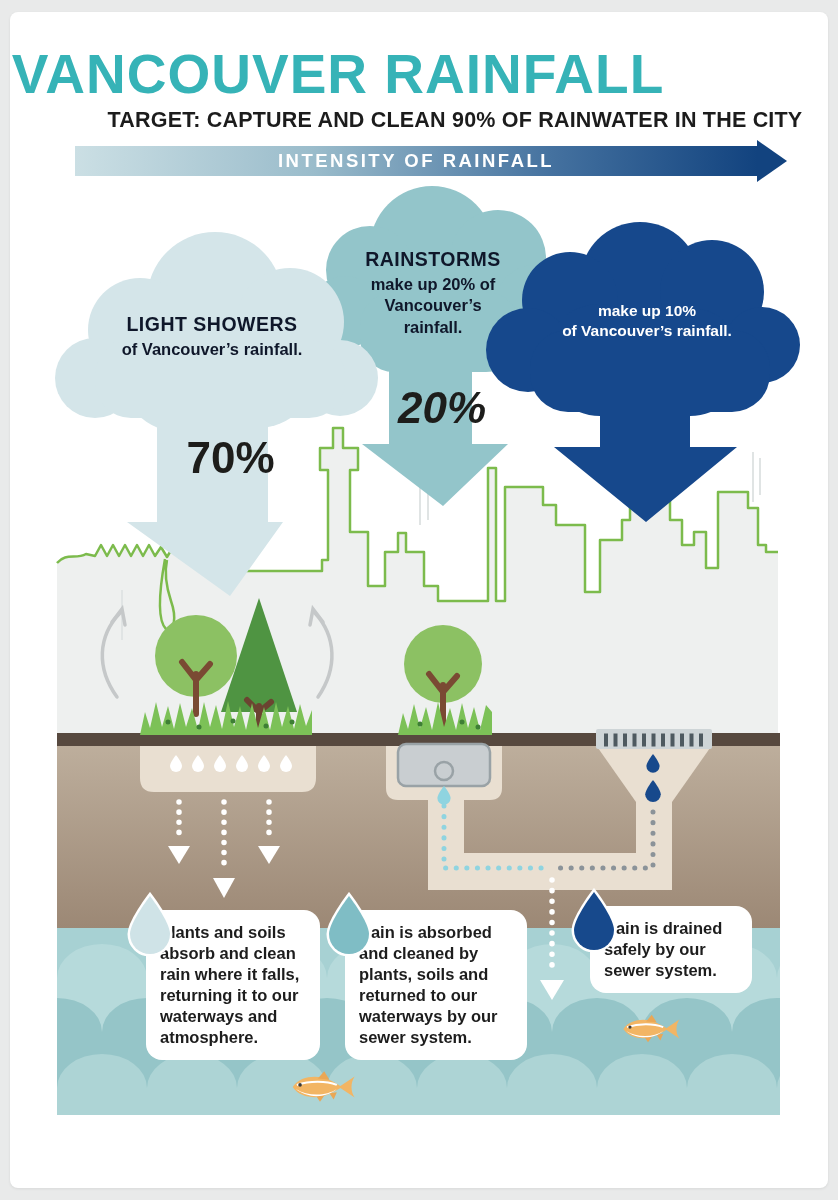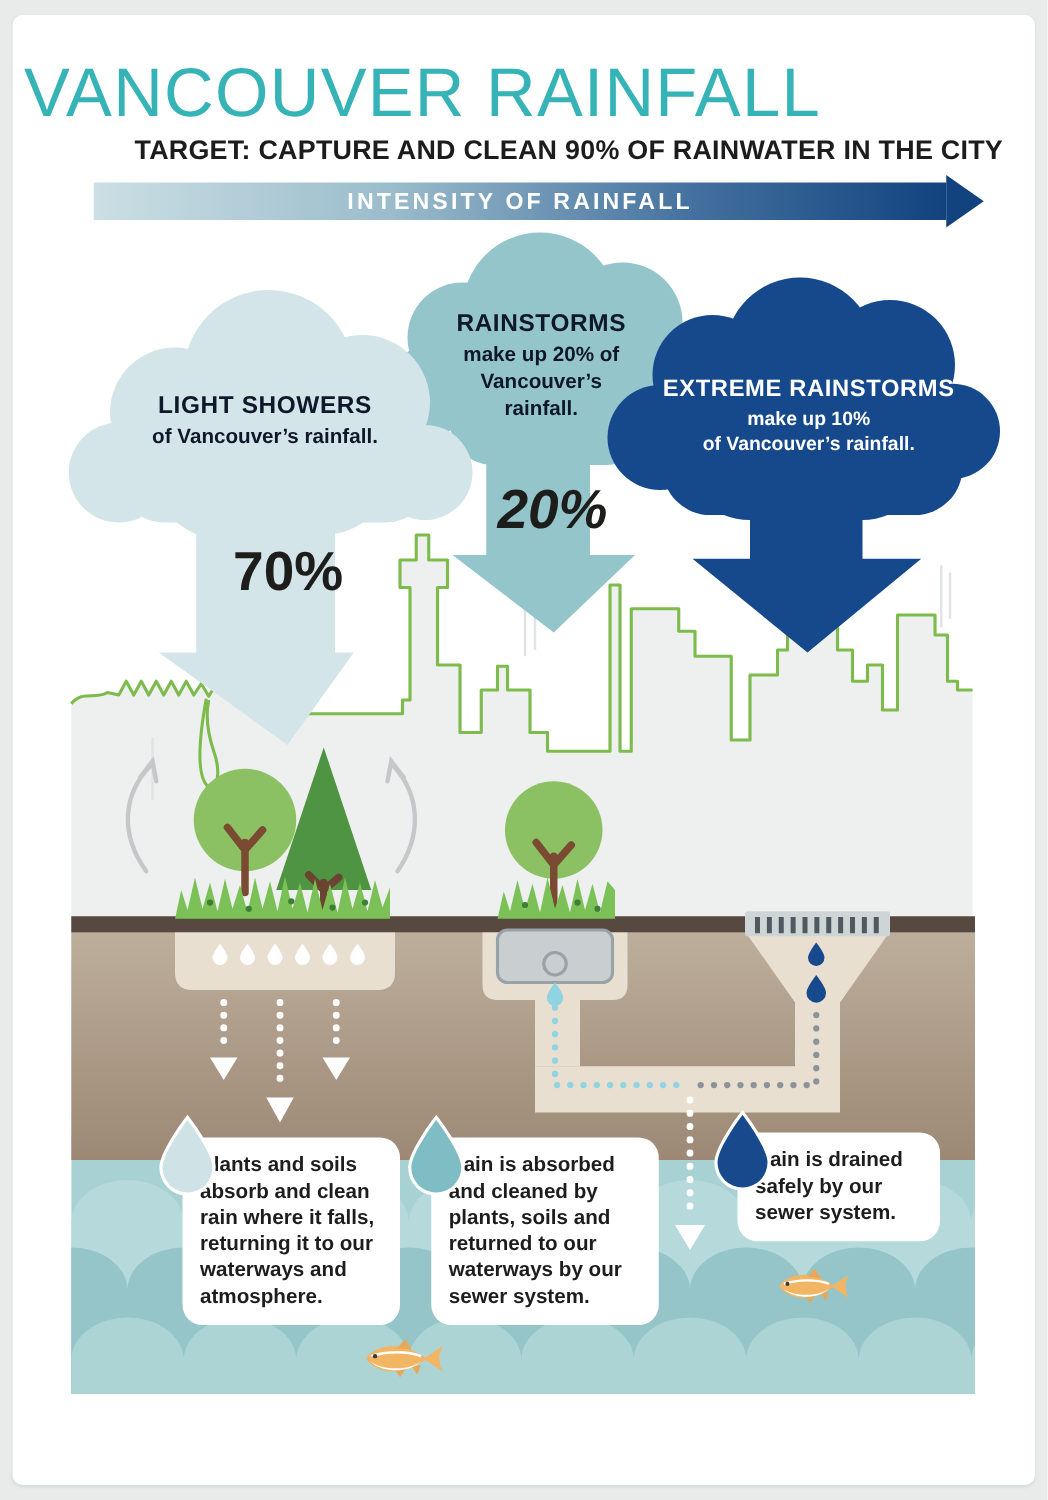--- a/index.html
+++ b/index.html
@@ -1,20 +1,20 @@
 <!DOCTYPE html>
 <html><head>
 <meta charset="utf-8">
 <style>
   html,body{margin:0;padding:0;}
   body{width:838px;height:1200px;background:#e9eaea;font-family:"Liberation Sans",sans-serif;position:relative;overflow:hidden;}
   .card{position:absolute;left:10px;top:12px;width:818px;height:1176px;background:#ffffff;border-radius:8px;box-shadow:0 1px 3px rgba(0,0,0,0.08);}
   .stage{position:absolute;left:0;top:0;width:838px;height:1200px;}
   .scene{position:absolute;left:0;top:0;}
-  .title{position:absolute;left:0;top:42px;width:676px;text-align:center;font-size:55px;font-weight:normal;letter-spacing:1px;color:#36b3b7;}
+  .title{position:absolute;left:0;top:42px;width:676px;text-align:center;font-size:55px;font-weight:bold;letter-spacing:1px;color:#36b3b7;}
   .subtitle{position:absolute;left:0;top:108px;width:838px;text-align:center;font-size:21.5px;font-weight:bold;letter-spacing:0.2px;color:#1c1c1c;margin-left:36px;}
   .ibar{position:absolute;left:75px;top:146px;width:682px;height:30px;background:linear-gradient(90deg,#cbdfe4 0%,#9abccb 35%,#44719f 70%,#12437f 100%);text-align:center;}
   .ibar span{display:inline-block;line-height:30px;color:#ffffff;font-weight:bold;font-size:18.5px;letter-spacing:2.5px;}
   .ibar-head{position:absolute;left:757px;top:140px;width:0;height:0;border-top:21px solid transparent;border-bottom:21px solid transparent;border-left:30px solid #12437f;}
   .cloud-label{position:absolute;text-align:center;color:#0f172a;}
   .cl-name{font-weight:bold;font-size:19.5px;letter-spacing:0.5px;margin-bottom:3px;}
   .cl-line{font-weight:bold;font-size:16.5px;line-height:1.3;}
   .cloud-label.light{left:92px;top:313px;width:240px;}
   .cloud-label.storm{left:352px;top:248px;width:162px;}
   .cloud-label.extreme{left:505px;top:301px;width:284px;color:#ffffff;}
@@ -216,21 +216,20 @@
     <div class="cl-name">LIGHT SHOWERS</div>
     <div class="cl-line">of Vancouver’s rainfall.</div>
   </div>
   <div class="cloud-label storm">
     <div class="cl-name">RAINSTORMS</div>
     <div class="cl-line">make up 20% of</div>
     <div class="cl-line">Vancouver’s</div>
     <div class="cl-line">rainfall.</div>
   </div>
   <div class="cloud-label extreme">
-    <div class="cl-name">EXTREME RAINSTORMS</div>
     <div class="cl-line">make up 10%</div>
     <div class="cl-line">of Vancouver’s rainfall.</div>
   </div>
 
   <div class="pct p70">70%</div>
   <div class="pct p20">20%</div>
 
   <div class="callout c1">
     <svg class="drop" width="52" height="64" viewBox="0 0 52 64">
       <path d="M26,4 C26,4 6,30 6,42 a20,20 0 0 0 40,0 C46,30 26,4 26,4 Z" stroke="#ffffff" stroke-width="5" style="paint-order:stroke" fill="#cfe3e7"></path>

